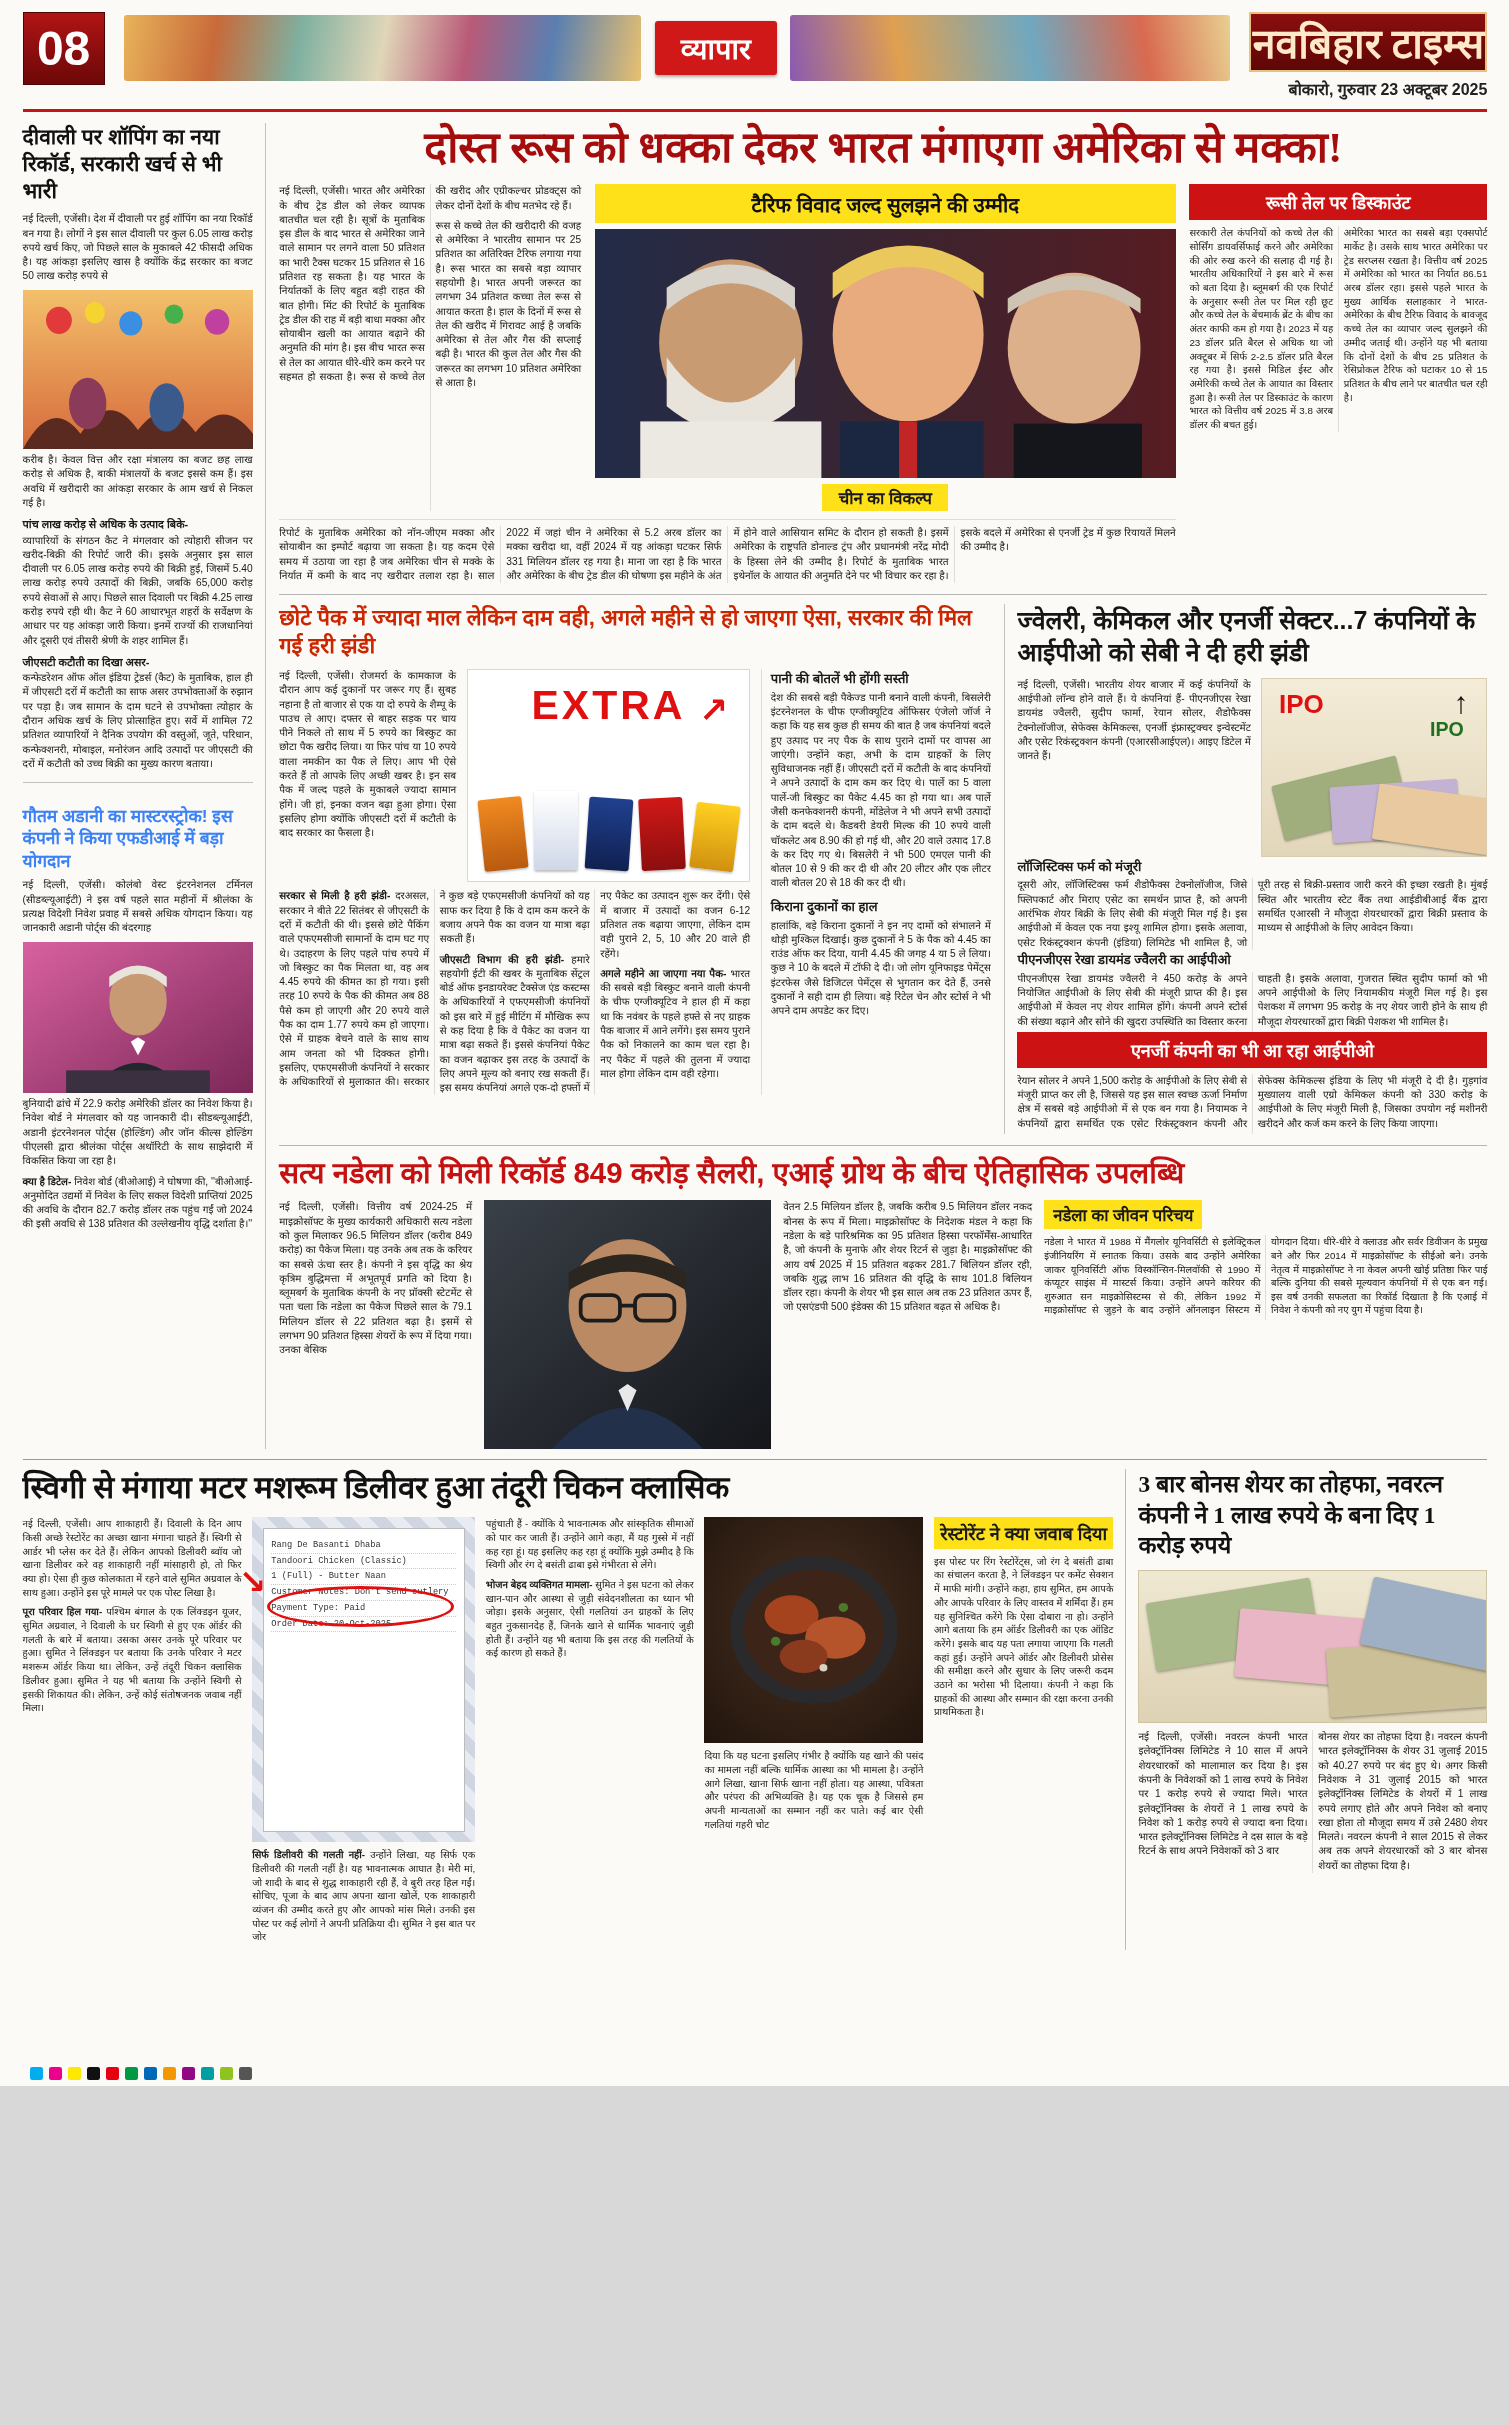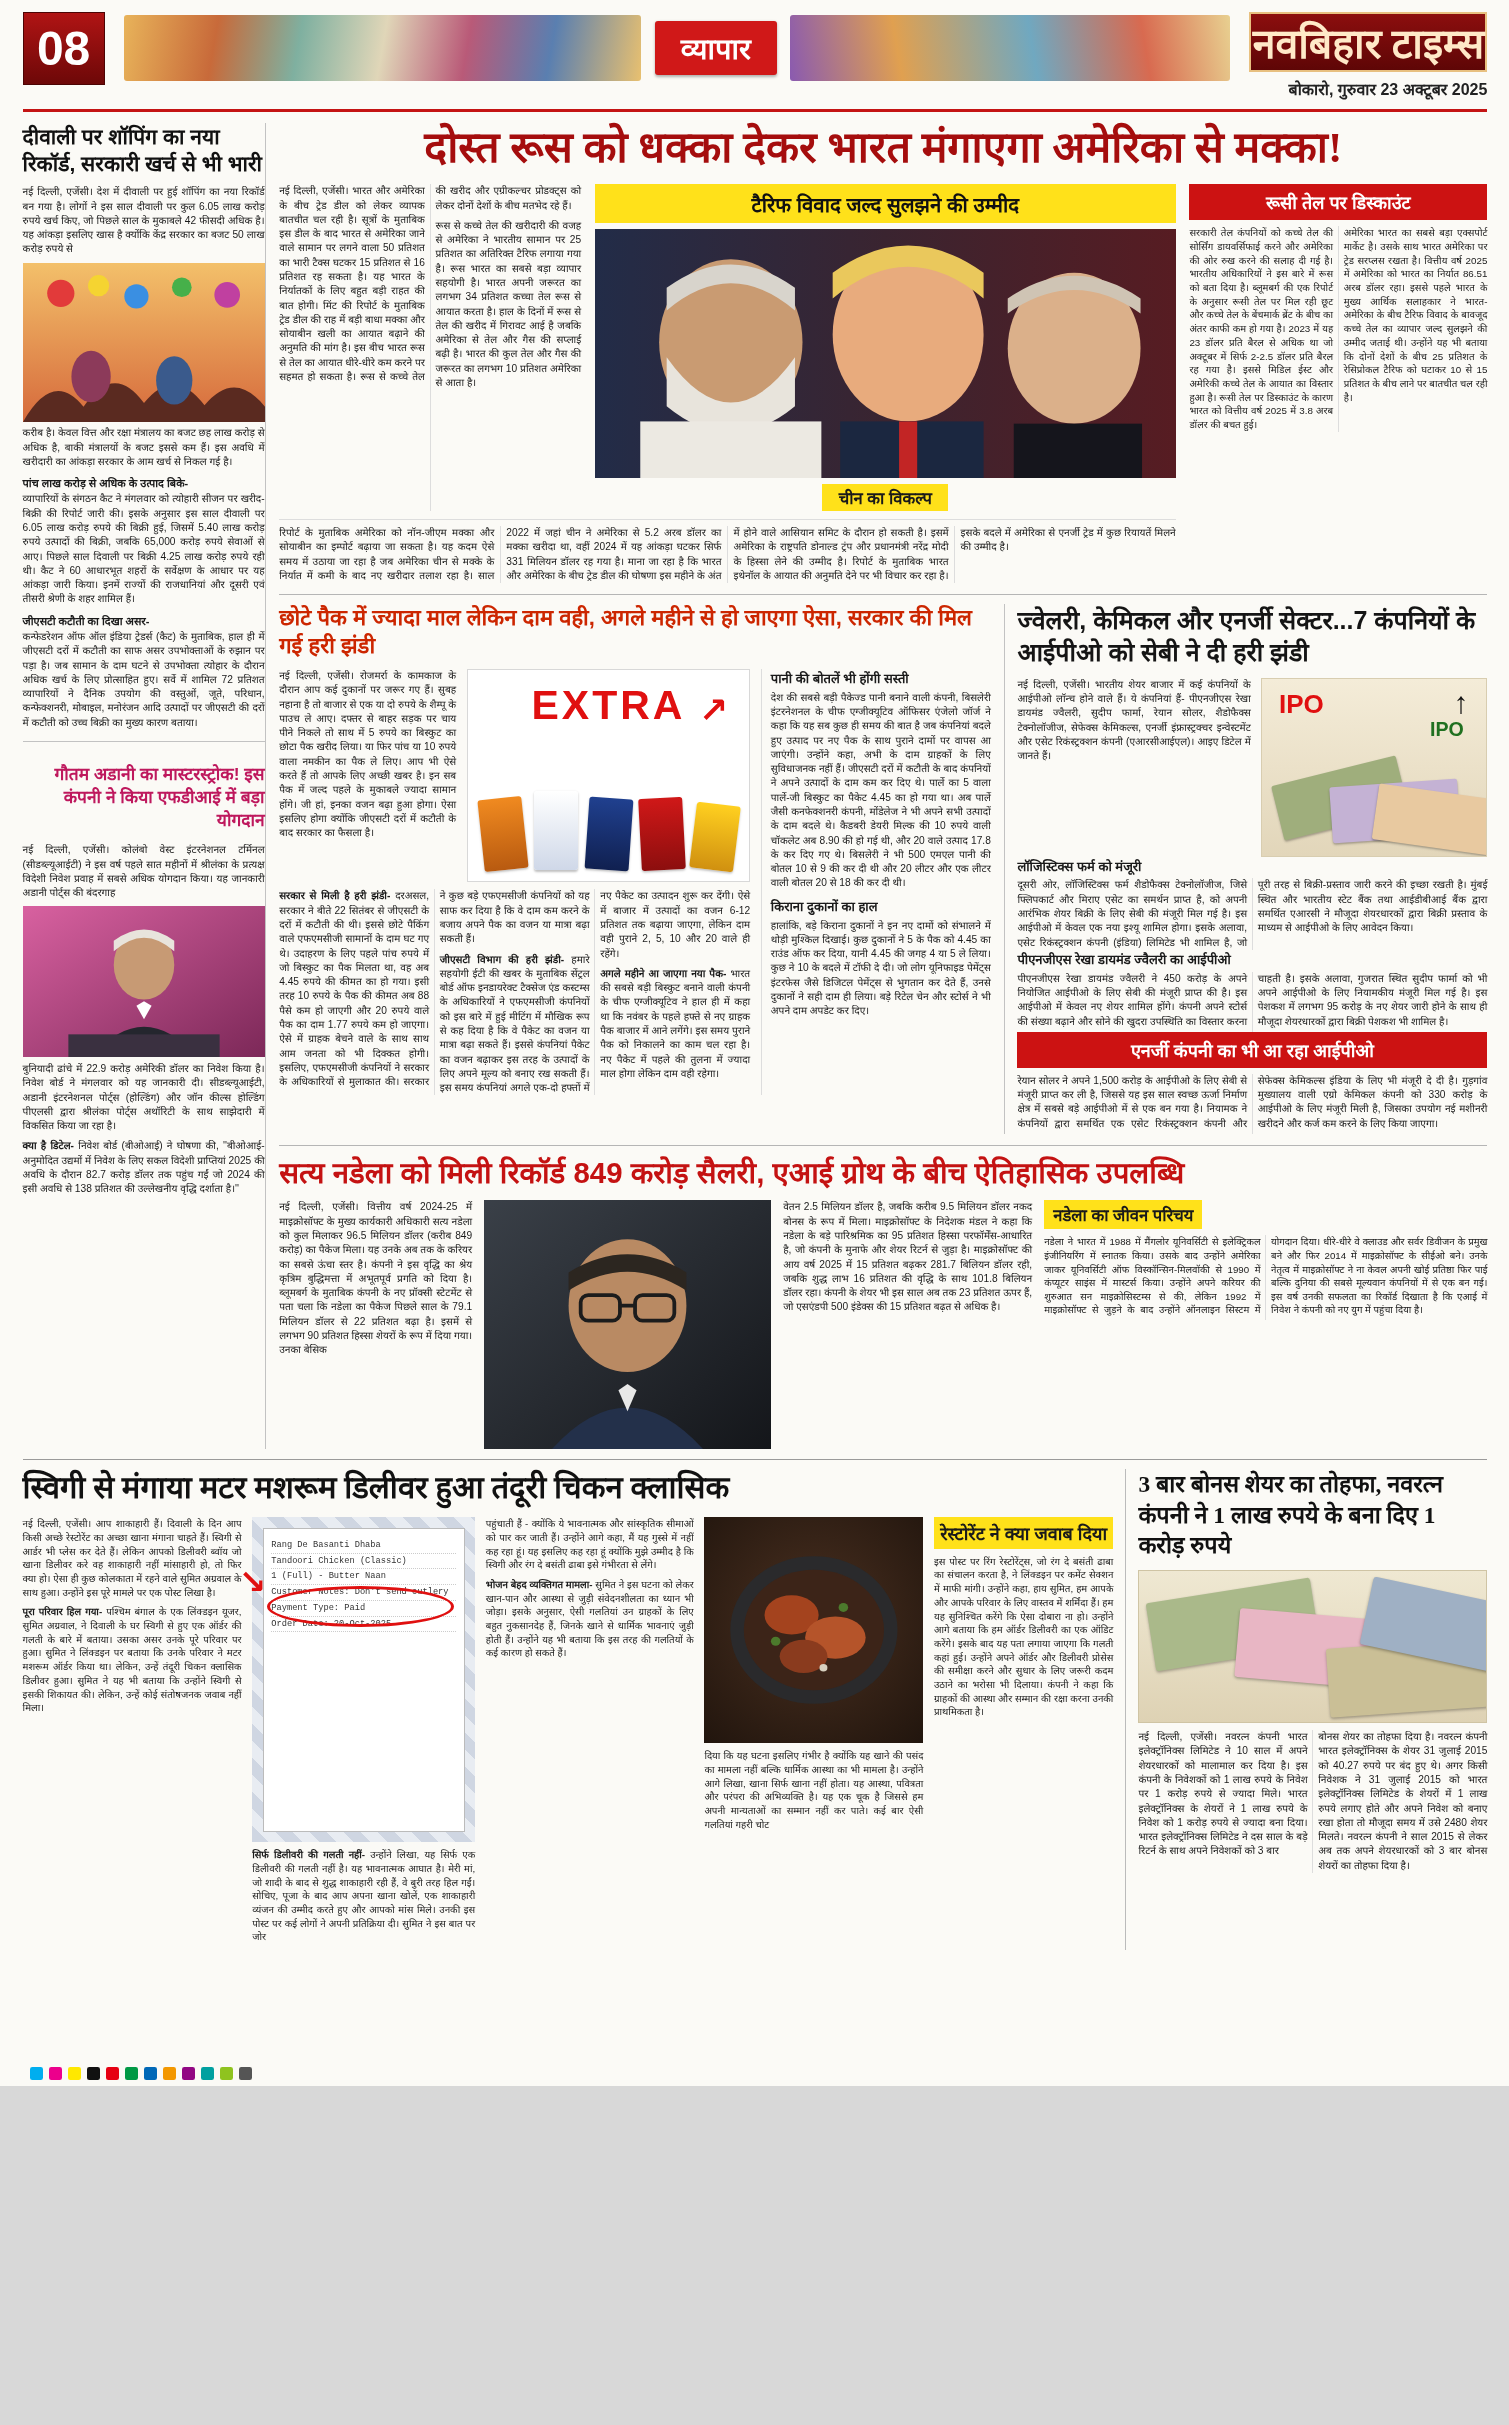--- a/index.html
+++ b/index.html
@@ -17,30 +17,30 @@
   .section-label{background:#d01818;color:#fff;font-weight:bold;font-size:29px;padding:7.5px 26px;
         border-radius:3px;box-shadow:0 1.5px 3px rgba(0,0,0,.3);}
   .mast-col{display:flex;flex-direction:column;align-items:flex-end;}
   .masthead-box{width:234px;height:56px;background:linear-gradient(#8c0e0e,#5e0606);color:#ffe9c8;
         font-family:"Liberation Serif","DejaVu Serif",serif;font-weight:bold;font-size:41px;
         display:flex;align-items:center;justify-content:center;border:2.3px double #e8c080;}
   .dateline{margin-top:6px;font-size:16px;font-weight:bold;color:#222;}
   .header-rule{height:3px;background:#c41414;margin:9px 22.6px 0;}
   
   .content{padding:10.6px 22.6px 0;display:grid;grid-template-columns:243px 1fr;column-gap:13.6px;}
-  .left-col{border-right:0.8px solid #c2c2c2;padding-right:0;}
+  .left-col{border-right:0.8px solid #c2c2c2;padding-right:12px;}
   p{margin:0 0 6px;text-align:justify;font-size:10.2px;line-height:1.4;}
   .runin{font-weight:bold;}
   .subhead-line{font-weight:bold;font-size:11px;margin:4.5px 0 2.3px;}
   img,svg{display:block;}
   
   .diwali-headline{font-size:21px;font-weight:bold;line-height:1.28;margin:1.5px 0 7.5px;color:#111;}
   .photo{width:100%;margin:4.5px 0;}
   .adani-sec{border-top:0.8px solid #c2c2c2;margin-top:10.6px;padding-top:7.5px;}
-  .adani-kicker{color:#be185d;font-weight:bold;font-size:17.4px;line-height:1.3;text-align:right;margin-bottom:12px;}
+  .adani-kicker{color:#3b82f6;font-weight:bold;font-size:17.4px;line-height:1.3;text-align:left;margin-bottom:6px;}
   
   .maize-headline{font-size:43px;font-weight:800;color:#a50d0d;text-align:center;line-height:1.12;margin:1.5px 0 12px;
         font-family:"Liberation Serif","DejaVu Serif",serif;}
   .maize-grid{display:grid;grid-template-columns:302px 581px 1fr;grid-template-areas:"l c s" "b b s";gap:7.5px 13.6px;}
   .maize-left{grid-area:l;column-count:2;column-gap:10.6px;column-rule:0.8px solid #ddd;}
   .maize-center{grid-area:c;}
   .maize-sidebar{grid-area:s;}
   .maize-below{grid-area:b;column-count:4;column-gap:12px;column-rule:0.8px solid #ddd;border-top:0.8px solid #ddd;padding-top:6px;}
   .yellow-banner{background:#ffe11a;font-weight:bold;font-size:20.4px;text-align:center;padding:5.3px 3px;color:#111;}
   .photo-caption{background:#ffe11a;font-weight:bold;font-size:16.6px;padding:2.3px 16.6px;width:fit-content;margin:6px auto 0;}

